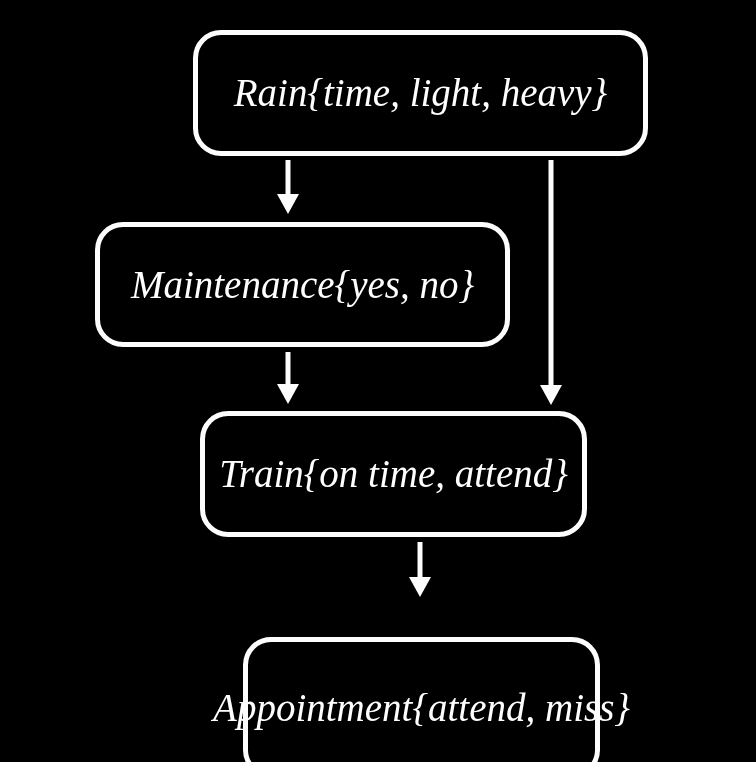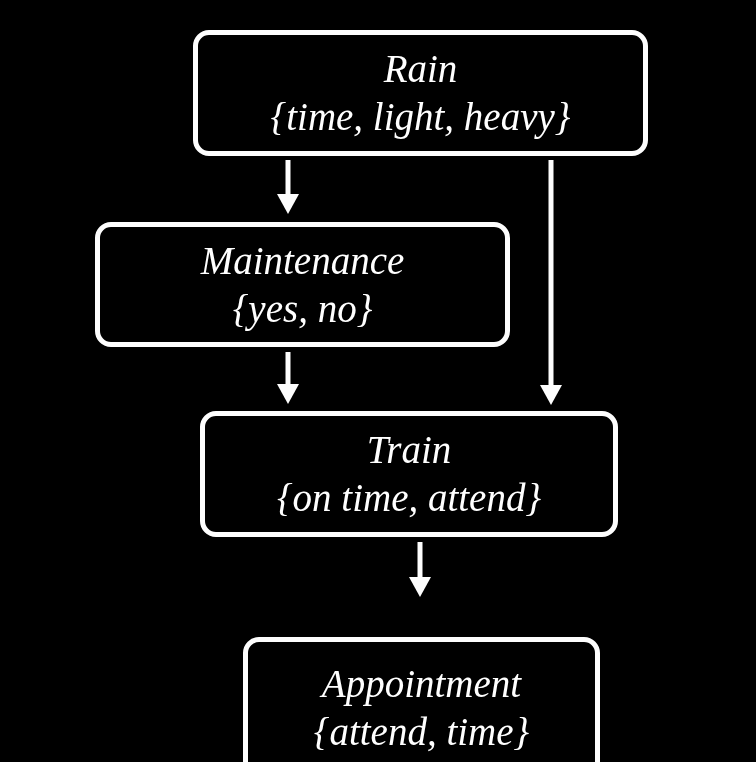--- a/index.html
+++ b/index.html
@@ -19,36 +19,36 @@
     position: absolute;
     left: 0;
     top: 0;
     width: 756px;
     height: 762px;
   }
   .node {
     position: absolute;
     box-sizing: border-box;
     border: 5px solid #fdfdfd;
-    border-radius: 16px;
+    border-radius: 28px;
     background: #000000;
     color: #ffffff;
     display: flex;
-    flex-direction: column;
+    flex-direction: row;
     align-items: center;
     justify-content: center;
     font-style: italic;
     font-size: 39px;
     line-height: 48px;
     text-align: center;
     white-space: nowrap;
   }
   .node-rain        { left: 193px; top: 30px;  width: 455px; height: 126px; }
   .node-maintenance { left: 95px;  top: 222px; width: 415px; height: 125px; }
-  .node-train       { left: 200px; top: 411px; width: 418px; height: 126px; }
+  .node-train       { left: 200px; top: 411px; width: 387px; height: 126px; }
   .node-appointment { left: 243px; top: 637px; width: 357px; height: 141px; }
 </style>
 </head>
 <body>
 
 <div class="canvas">
 
   <svg class="edges-layer" viewBox="0 0 756 762">
     <g stroke="#fdfdfd" fill="#fdfdfd">
       <line x1="288" y1="160" x2="288" y2="196" stroke-width="5"></line>
@@ -78,16 +78,16 @@
     <div>{yes, no}</div>
   </div>
 
   <div class="node node-train">
     <div>Train</div>
     <div>{on time, attend}</div>
   </div>
 
   <div class="node node-appointment">
     <div>Appointment</div>
-    <div>{attend, time}</div>
+    <div>{attend, miss}</div>
   </div>
 
 </div>
 
 </body></html>

